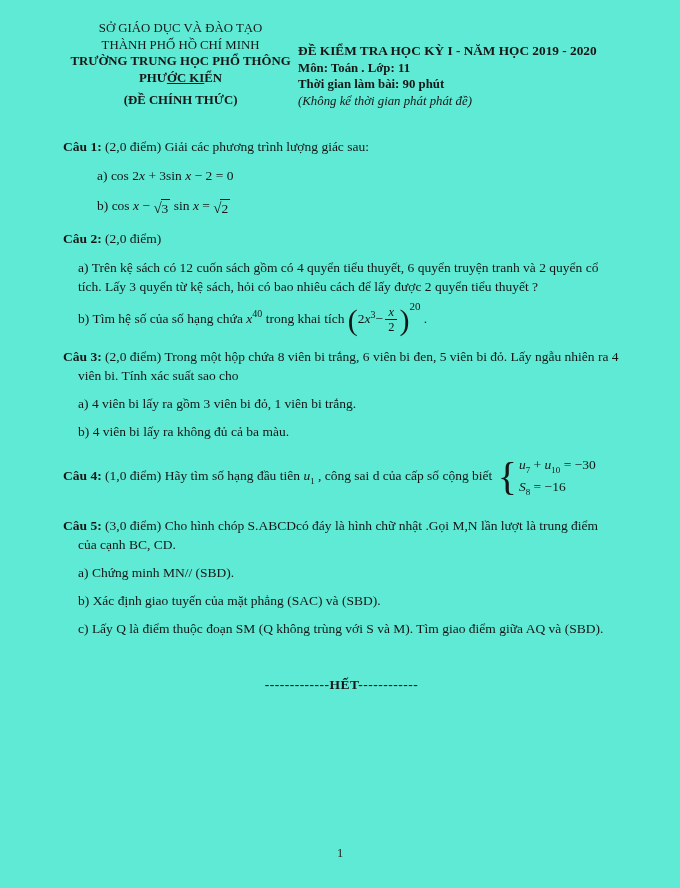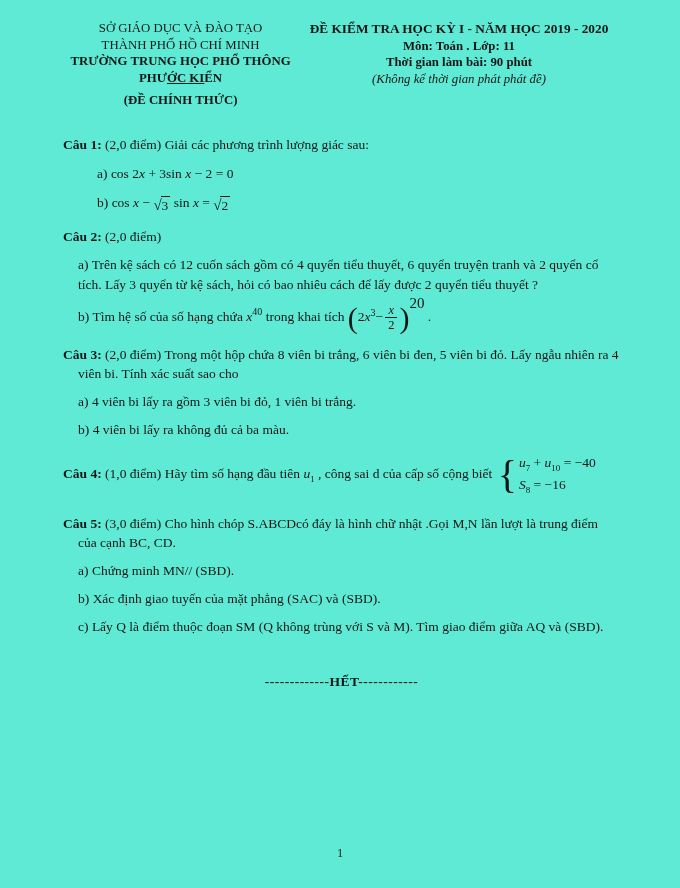--- a/index.html
+++ b/index.html
@@ -5,21 +5,21 @@
   html,body{margin:0;padding:0;background:#ffffff;}
   .page{
     width:680px;height:888px;position:relative;background:#5eead4;
     font-family:"Liberation Serif","DejaVu Serif",serif;
     font-size:13.5px;color:#161616;overflow:hidden;
   }
   .content{padding:20px 60px 0 63px;}
   
   .header{display:flex;justify-content:space-between;align-items:flex-start;}
   .header-left{width:238px;text-align:center;font-size:12.8px;line-height:1.3;}
-  .header-right{width:326px;text-align:center;font-size:12.8px;line-height:1.32;}
+  .header-right{width:326px;font-size:12.8px;line-height:1.32;margin-top:22px;}
   .bold{font-weight:bold;}
   .hl-seal{margin-top:5px;}
   .uline{text-decoration:underline;}
   .hr-title{font-size:13.3px;}
   .hr-note{font-style:italic;}
   
   .q-head{margin:0;padding-left:15px;text-indent:-15px;line-height:1.42;}
   .mt-first{margin-top:27px;}
   .item{margin:9px 0 0 15px;line-height:1.42;}
   .item-deep{margin:10px 0 0 34px;}
@@ -32,21 +32,21 @@
   sup{font-size:10px;}
   sub{font-size:9px;}
   .sqrt{display:inline-flex;align-items:flex-start;vertical-align:-2px;}
   .sqrt-sign{line-height:1.1;font-size:15px;transform:translateY(1px);}
   .sqrt-body{border-top:1.2px solid #161616;line-height:1.25;padding:1px 2px 0 1px;margin-left:-1px;}
   .frac{display:inline-flex;flex-direction:column;align-items:center;vertical-align:middle;
         font-size:12.5px;line-height:1.15;margin:0 2px;text-align:center;}
   .frac .num{padding:0 3px;}
   .frac .den{border-top:1.2px solid #161616;padding:0 3px;align-self:stretch;}
   .bigp{font-size:30px;font-weight:400;vertical-align:middle;line-height:.85;}
-  .sup-outer{font-size:15px;position:relative;top:-13px;}
+  .sup-outer{font-size:11px;position:relative;top:-13px;}
   .sys-wrap{display:inline-flex;align-items:center;vertical-align:middle;margin-left:2px;}
   .brace{font-size:40px;font-weight:400;line-height:.8;margin-right:2px;}
   .sys{display:inline-block;text-align:left;line-height:1.45;font-size:13.5px;}
   
   .het{margin-top:38px;text-align:center;font-weight:bold;letter-spacing:.5px;}
   .page-number{position:absolute;bottom:27px;left:0;width:100%;text-align:center;font-size:12.5px;color:#222;}
 </style>
 </head>
 <body>
 
@@ -98,21 +98,21 @@
     <div class="item">
       <span>a) </span><span>4 viên bi lấy ra gồm 3 viên bi đỏ, 1 viên bi trắng.</span>
     </div>
     <div class="item">
       <span>b) </span><span>4 viên bi lấy ra không đủ cả ba màu.</span>
     </div>
 
     <div class="para gap-md math">
       <b>Câu 4:</b><span> (1,0 điểm) </span><span>Hãy tìm số hạng đầu tiên </span><i>u</i><sub>1</sub><span> , công sai d của cấp số cộng biết </span><span class="sys-wrap">
           <span class="brace">{</span>
-          <span class="sys"><span class="sys-line"><i>u</i><sub>7</sub><span> + </span><i>u</i><sub>10</sub><span> = −40</span></span><br><span class="sys-line"><i>S</i><sub>8</sub><span> = −16</span></span></span>
+          <span class="sys"><span class="sys-line"><i>u</i><sub>7</sub><span> + </span><i>u</i><sub>10</sub><span> = −30</span></span><br><span class="sys-line"><i>S</i><sub>8</sub><span> = −16</span></span></span>
         </span>
     </div>
 
     <p class="q-head gap-lg"><b>Câu 5:</b><span> (3,0 điểm) </span><span>Cho hình chóp S.ABCDcó đáy là hình chữ nhật .Gọi M,N lần lượt là trung điểm của cạnh BC, CD.</span></p>
     <div class="item">
       <span>a) </span><span>Chứng minh MN// (SBD).</span>
     </div>
     <div class="item">
       <span>b) </span><span>Xác định giao tuyến của mặt phẳng (SAC) và (SBD).</span>
     </div>

